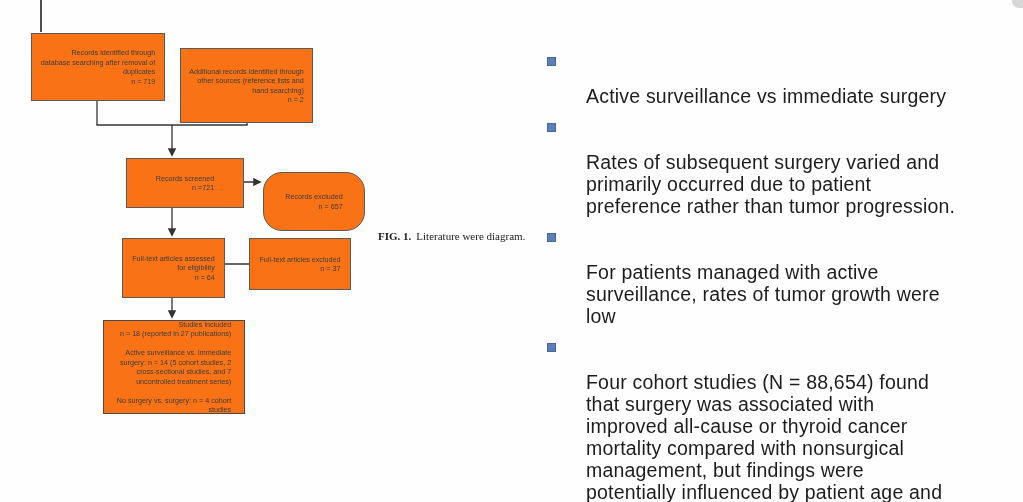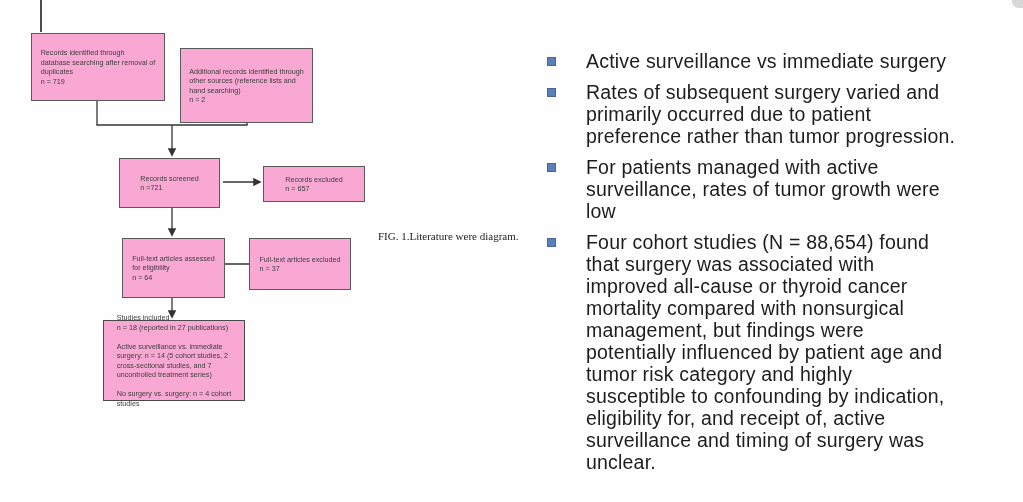--- a/index.html
+++ b/index.html
@@ -29,43 +29,43 @@
     border-radius: 8px;
   }
 
   
   .flowchart { position: absolute; left: 0; top: 0; width: 560px; height: 502px; }
   .connectors { position: absolute; left: 0; top: 0; }
   .fc-box {
     position: absolute;
     box-sizing: border-box;
     border: 1px solid #5a5a5a;
-    background: #f9a8d4;
+    background: #f97316;
     display: flex;
     align-items: center;
     justify-content: center;
-    text-align: left;
+    text-align: right;
     white-space: pre-line;
     font-size: 7.2px;
     line-height: 1.32;
     color: #3c3c3c;
     padding: 4px;
   }
   .fc-box.heavy { border-width: 1.5px; border-color: #4a4a4a; }
 
   .fig-caption {
     position: absolute;
     left: 378px; top: 230px;
     width: 175px;
     font-family: "Liberation Serif", serif;
     font-size: 11px;
     color: #1c1c1c;
     white-space: nowrap;
   }
-  .fig-caption .fig-label { font-weight: normal; }
+  .fig-caption .fig-label { font-weight: bold; margin-right: 5px; }
 
   
   .bullet-panel {
     position: absolute;
     left: 548px; top: 50px;
     width: 468px;
   }
   .bullet-item { display: flex; align-items: flex-start; margin-bottom: 9px; }
   .bullet-marker {
     flex: none;
@@ -74,20 +74,21 @@
     margin-right: 31px;
     background: var(--bullet_square, #5b7fb9);
     outline: 1px solid #47659a;
   }
   .bullet-text {
     font-size: 19.5px;
     line-height: 22px;
     letter-spacing: 0.2px;
     color: var(--text, #1d1d1d);
     white-space: pre-line;
+    margin-top: 35px;
   }
 </style>
 </head>
 <body>
 
 <div class="stage">
 
   <div class="edge-line"></div>
   <div class="scroll-corner"></div>
 
@@ -114,34 +115,34 @@
     <div class="fc-box" style="left:31px; top:33px; width:134px; height:68px;">Records identified through
 database searching after removal of
 duplicates
 n = 719</div>
 
     <div class="fc-box" style="left:180px; top:48px; width:133px; height:75px;">Additional records identified through
 other sources (reference lists and
 hand searching)
 n = 2</div>
 
-    <div class="fc-box" style="left:119px; top:158px; width:101px; height:50px;">Records screened
+    <div class="fc-box" style="left:126px; top:158px; width:118px; height:50px;">Records screened
 n =721</div>
 
-    <div class="fc-box" style="left:263px; top:166px; width:102px; height:36px;">Records excluded
+    <div class="fc-box" style="left:263px; top:172px; width:102px; height:59px;border-radius:19px;">Records excluded
 n = 657</div>
 
     <div class="fc-box" style="left:122px; top:238px; width:103px; height:60px;">Full-text articles assessed
 for eligibility
 n = 64</div>
 
     <div class="fc-box" style="left:249px; top:238px; width:102px; height:52px;">Full-text articles excluded
 n = 37</div>
 
-    <div class="fc-box heavy" style="left:103px; top:320px; width:142px; height:81px;">Studies included
+    <div class="fc-box heavy" style="left:103px; top:320px; width:142px; height:94px;">Studies included
 n = 18 (reported in 27 publications)
 
 Active surveillance vs. immediate
 surgery: n = 14 (5 cohort studies, 2
 cross-sectional studies, and 7
 uncontrolled treatment series)
 
 No surgery vs. surgery: n = 4 cohort
 studies</div>
 

